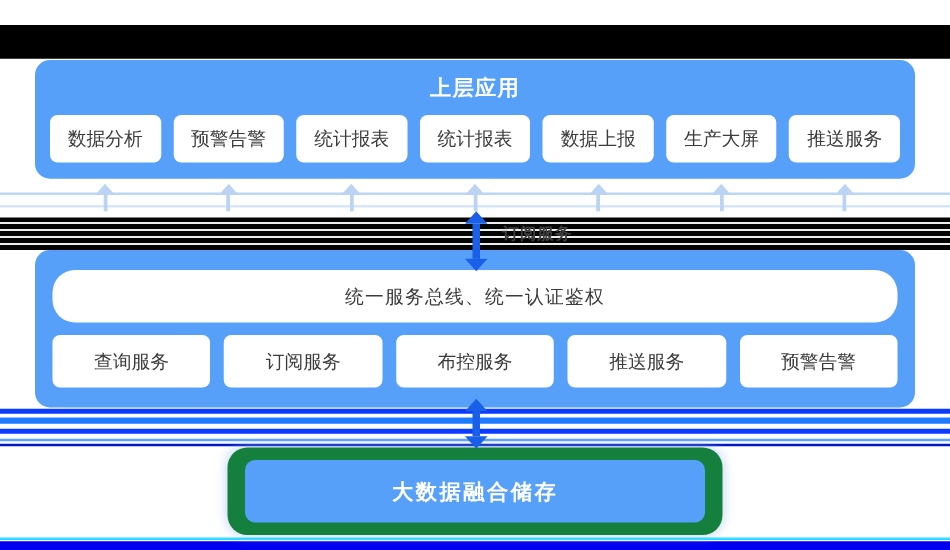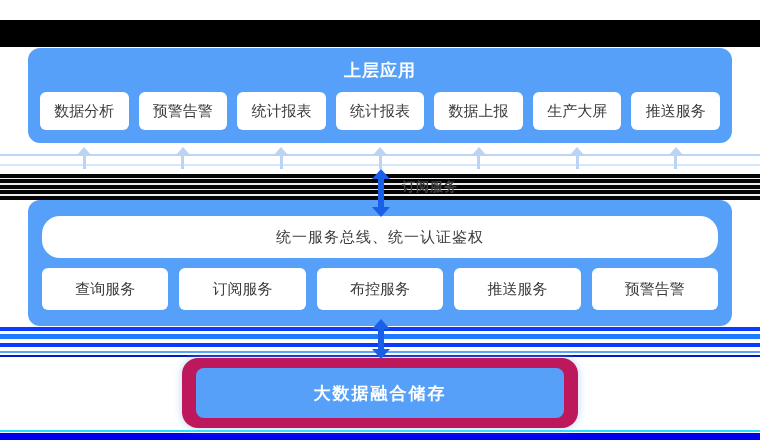--- a/index.html
+++ b/index.html
@@ -41,21 +41,21 @@
                         border-right:9px solid transparent;border-top:10px solid #1A5FE8;}
   .dbl-arrow .shaft{width:6px;background:#1A5FE8;}
   .arrow-link-1{left:372px;top:149px;height:48px;}
   .arrow-link-1 .shaft{height:28px;}
   .arrow-link-2{left:372px;top:299px;height:40px;}
   .arrow-link-2 .shaft{height:20px;}
   .link-label{position:absolute;left:402px;top:158px;font-size:13px;font-weight:bold;
               color:#3F3F3F;letter-spacing:1px;z-index:6;}
   
   .storage-glow{position:absolute;left:182px;top:338px;width:396px;height:70px;
-                background:#be185d;border-radius:16px;z-index:3;
+                background:#15803d;border-radius:16px;z-index:3;
                 box-shadow:0 0 9px rgba(150,185,235,0.65);}
   .storage-box{position:absolute;left:14px;top:10px;right:14px;bottom:10px;background:#57A0FA;
                border-radius:8px;display:flex;align-items:center;justify-content:center;
                color:#ffffff;font-weight:bold;font-size:17px;letter-spacing:2px;}
 </style>
 </head>
 <body>
 
 <div class="stage">
 

